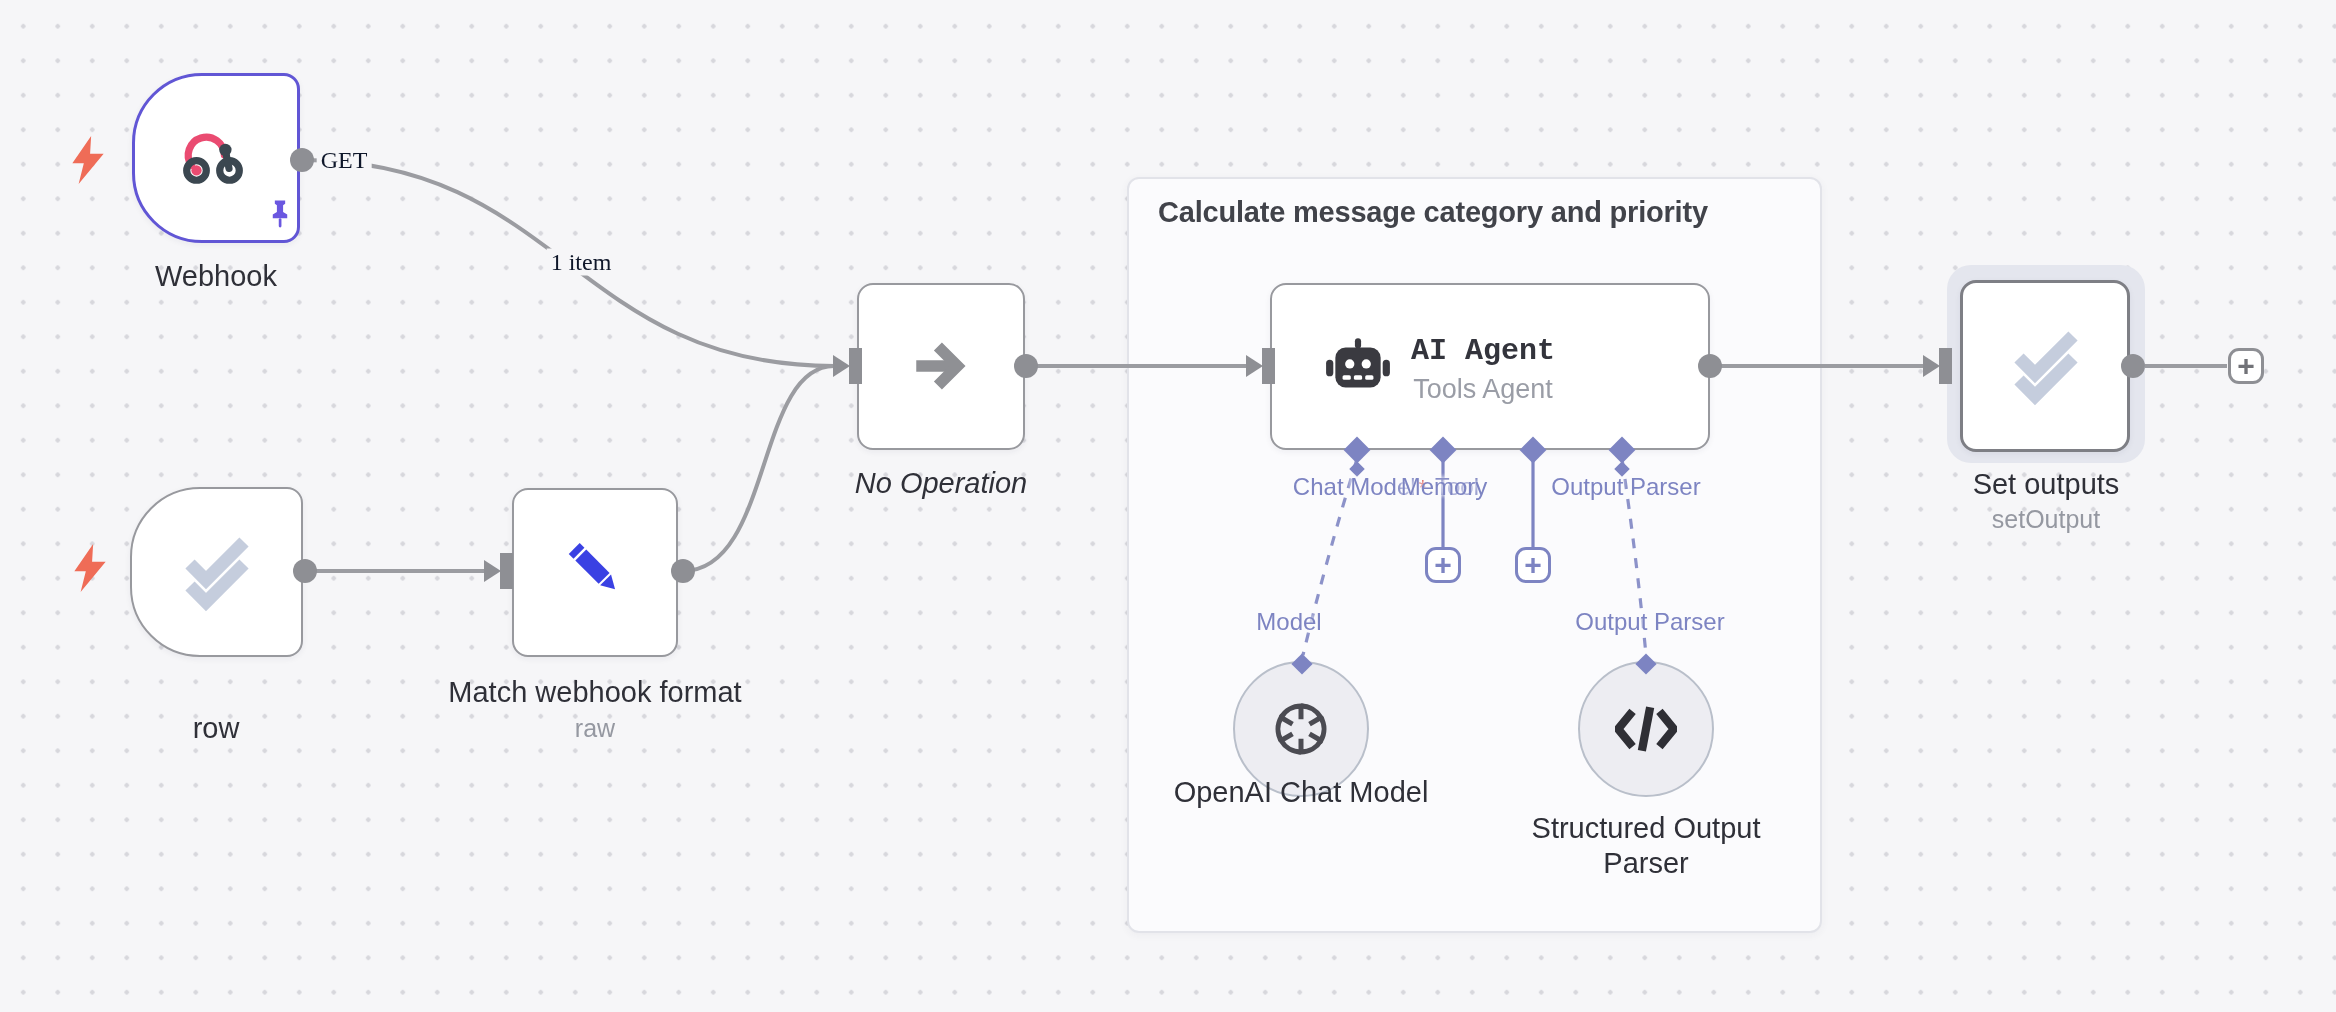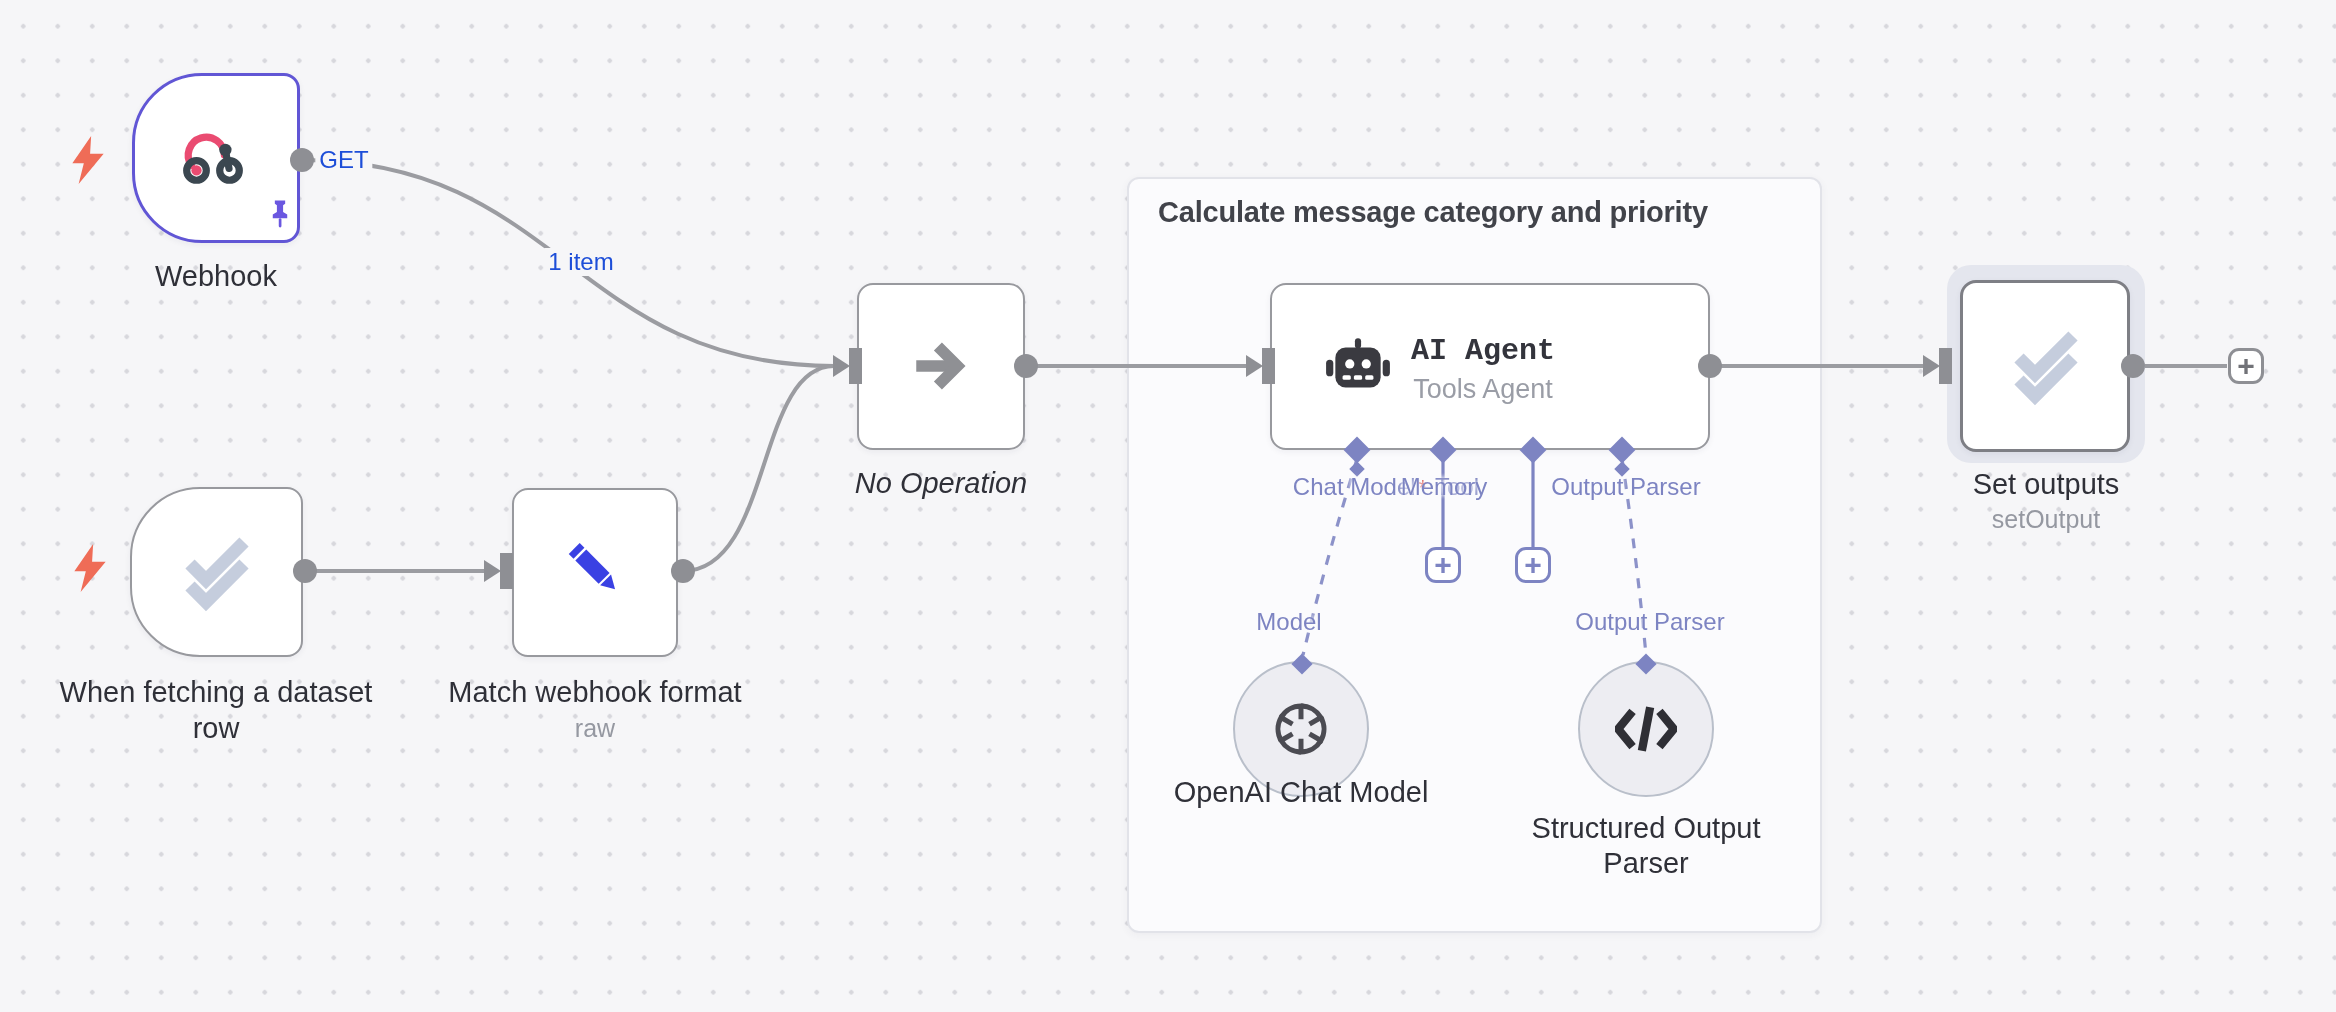--- a/index.html
+++ b/index.html
@@ -34,22 +34,22 @@
     display:flex; align-items:center; justify-content:center;
   }
   .label{
     position:absolute; transform:translate(-50%,-50%); font-size:29px;
     color:#2f3038; white-space:nowrap; text-align:center;
   }
   .sub{font-size:25px; color:#9598a1;}
   .agent-title{font-size:30px; font-weight:700; color:#33343c;}
   .agent-sub{font-size:27px; color:#9a9da6;}
   .edgelabel{
-    position:absolute; transform:translate(-50%,-50%); font-size:24px; color:#1d4ed8;
-    background:#f6f6f8; padding:0 4px; white-space:nowrap;
+    position:absolute; transform:translate(-50%,-50%); font-size:24px; color:#0f172a;
+    background:#f6f6f8; padding:0 4px; white-space:nowrap;font-family:Liberation Serif, serif;
   }
   .portlabel{
     position:absolute; transform:translate(-50%,-50%); font-size:24px; color:#7d84c2;
     white-space:nowrap; text-shadow:0 0 5px #fbfbfd,0 0 5px #fbfbfd;
   }
   .req{color:#d8453f; font-size:22px; margin-left:3px;}
   .circle-port{
     position:absolute; width:24px; height:24px; border-radius:50%;
     background:#8e8f94; transform:translate(-50%,-50%);
   }
@@ -124,21 +124,20 @@
       </svg>
   </div>
   <div class="node trigger" style="left:130px;top:487px;width:173px;height:170px;"></div>
   <div class="icon" style="left:216px;top:570px;">
     <svg width="80" height="84" viewBox="0 0 80 84">
       <polyline points="14,36 30,52 68,14" stroke="#c5cddd" stroke-width="13" fill="none"></polyline>
       <polyline points="14,58 30,74 68,36" stroke="#c5cddd" stroke-width="13" fill="none"></polyline>
     </svg>
   </div>
   <div class="circle-port" style="left:305px;top:571px;"></div>
-  <div class="label" style="left:216px;top:692px;">When fetching a dataset</div>
   <div class="label" style="left:216px;top:728px;">row</div>
 
   <div class="node" style="left:512px;top:488px;width:166px;height:169px;"></div>
   <div class="inarrow" style="left:501px;top:571px;"></div>
   <div class="inbar" style="left:500px;top:571px;"></div>
   <div class="icon" style="left:595px;top:570px;">
     <svg width="66" height="66" viewBox="0 0 64 64">
       <g transform="rotate(-45 32 32)" fill="#3a41e3">
         <rect x="25" y="12" width="15" height="32"></rect>
         <polygon points="25,46 40,46 32.5,59"></polygon>

